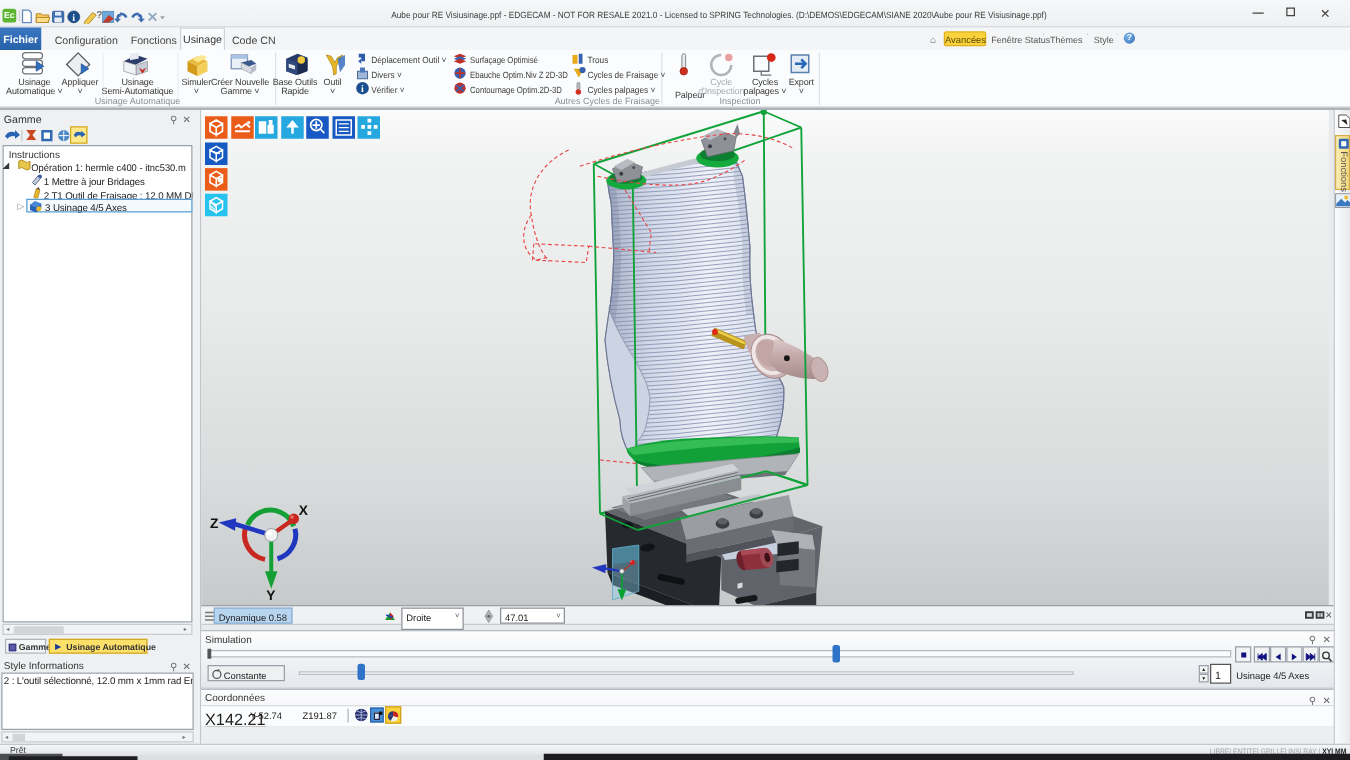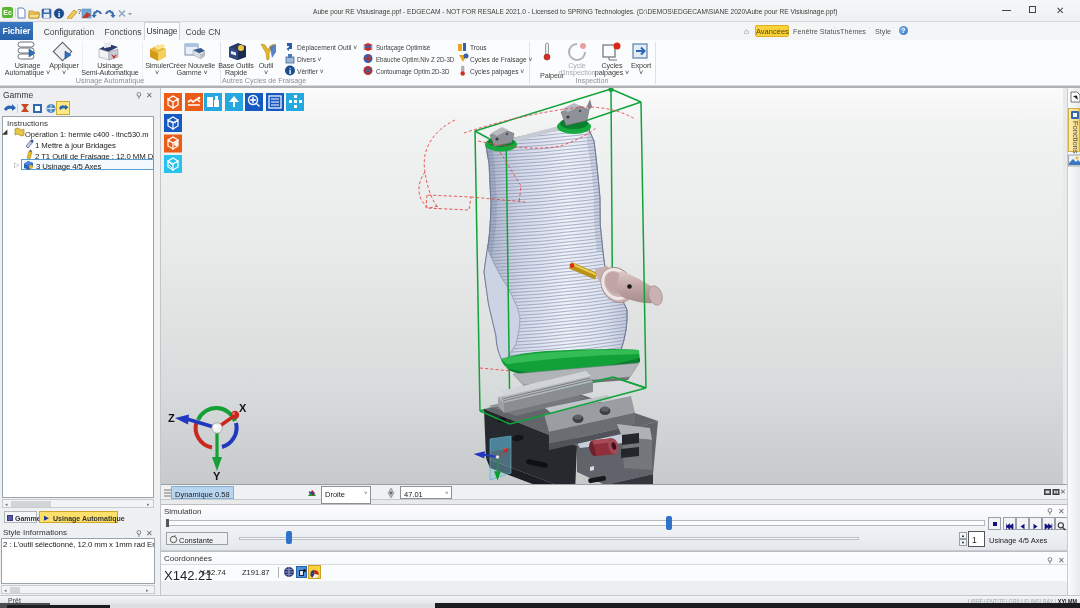--- a/index.html
+++ b/index.html
@@ -69,21 +69,21 @@
 
 <div class="abs" style="left:0;top:40px;width:1080px;height:46px;background:#fbfcfd;border-bottom:1px solid #d8dbde;">
 
   <div class="abs" style="left:220px;top:2px;width:1px;height:42px;background:#dfe2e5;"></div>
   <div class="abs" style="left:529px;top:2px;width:1px;height:42px;background:#dfe2e5;"></div>
   <div class="abs" style="left:655px;top:2px;width:1px;height:42px;background:#dfe2e5;"></div>
   <div class="abs" style="left:82px;top:2px;width:1px;height:42px;background:#eceef0;"></div>
   <div class="abs" style="left:142px;top:2px;width:1px;height:42px;background:#eceef0;"></div>
 
   <div class="abs txt" style="left:0px;top:36px;width:220px;text-align:center;font-size:7.2px;color:#8a8f96;">Usinage Automatique</div>
-  <div class="abs txt" style="left:222px;top:36px;width:306px;text-align:left;font-size:7.2px;color:#8a8f96;">Autres Cycles de Fraisage</div>
+  <div class="abs txt" style="left:222px;top:36px;width:306px;text-align:right;font-size:7.2px;color:#8a8f96;">Autres Cycles de Fraisage</div>
   <div class="abs txt" style="left:531px;top:36px;width:122px;text-align:center;font-size:7.2px;color:#8a8f96;">Inspection</div>
 
   <svg class="abs" style="left:15px;top:1px;" width="26" height="22">
     <rect x="3" y="1" width="16" height="5" rx="2.5" fill="#fff" stroke="#6d7278" stroke-width="1"></rect>
     <rect x="3" y="7" width="16" height="5" rx="2.5" fill="#fff" stroke="#6d7278" stroke-width="1"></rect>
     <rect x="3" y="13" width="16" height="5" rx="2.5" fill="#fff" stroke="#6d7278" stroke-width="1"></rect>
     <path d="M14 8 l6 4 l-6 4 z" fill="#2f6fc0" stroke="#1d4e8e" stroke-width="0.6"></path>
   </svg>
   <svg class="abs" style="left:52px;top:1px;" width="24" height="22">
     <rect x="4" y="4" width="13" height="13" fill="#eceef0" stroke="#5a5f64" stroke-width="1.1" transform="rotate(45 10.5 10.5)"></rect>

